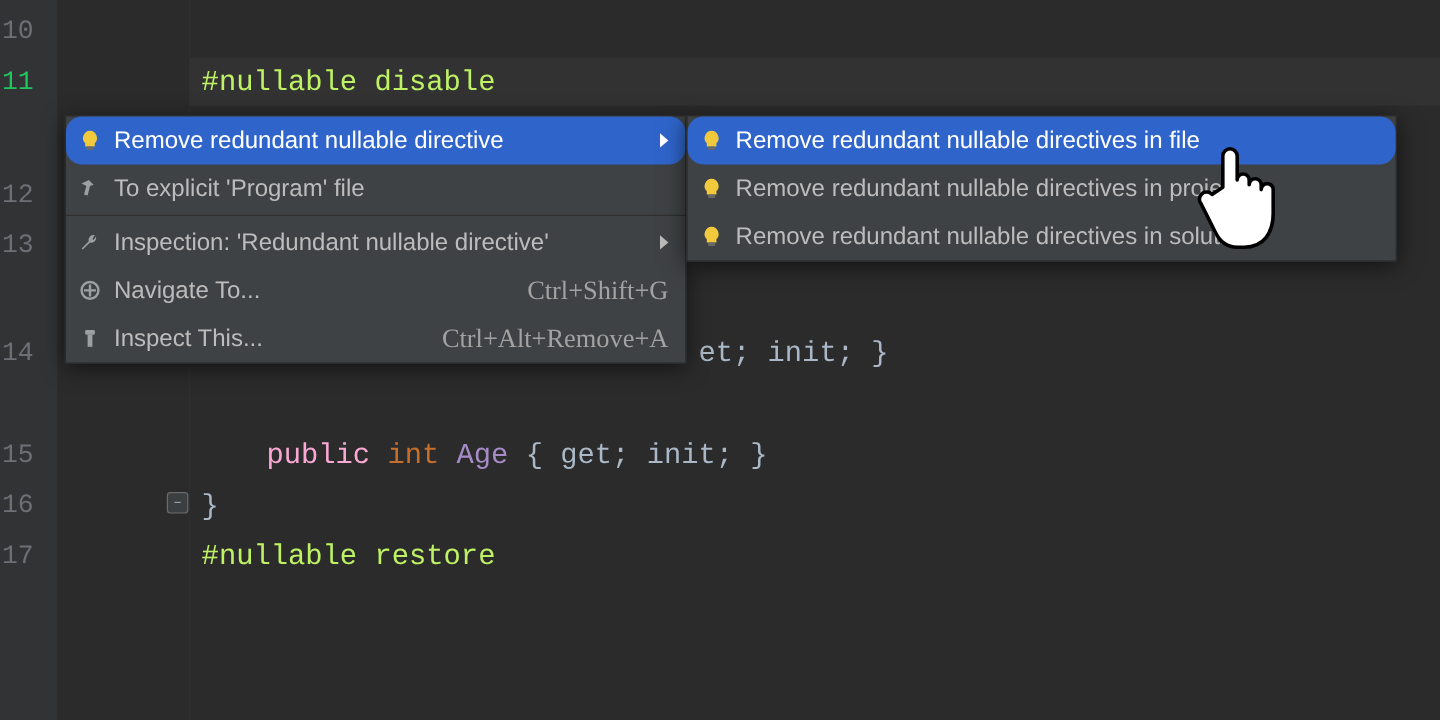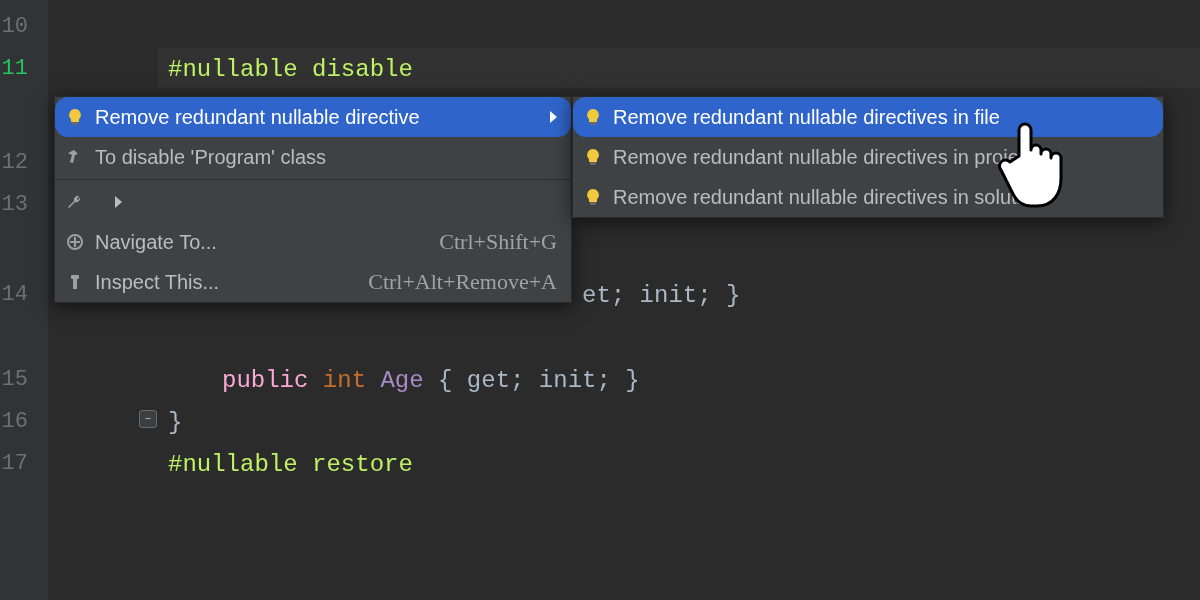--- a/index.html
+++ b/index.html
@@ -187,29 +187,30 @@
     </span>
     <span class="mi-label">Remove redundant nullable directive</span>
     <span class="mi-arrow"></span>
   </div>
   <div class="menu-item">
     <span class="mi-icon">
       <svg width="18" height="18" viewBox="0 0 18 18">
           <path class="hammer" d="M2 5l6-3 4 4-3 1-2 8-3-1 2-7z"></path>
         </svg>
     </span>
-    <span class="mi-label">To disable 'Program' class</span>
+    <span class="mi-label">To explicit 'Program' file</span>
   </div>
   <div class="menu-sep"></div>
   <div class="menu-item">
     <span class="mi-icon">
       <svg width="18" height="18" viewBox="0 0 18 18">
           <path class="wrench" d="M14 4a4 4 0 0 1-5 5L3 15l-1-1 6-6a4 4 0 0 1 5-5l-2 3 1 1z"></path>
         </svg>
     </span>
+    <span class="mi-label">Inspection: 'Redundant nullable directive'</span>
     <span class="mi-arrow"></span>
   </div>
   <div class="menu-item">
     <span class="mi-icon">
       <svg width="18" height="18" viewBox="0 0 18 18">
           <circle class="nav-icon" cx="9" cy="9" r="7"></circle>
           <path class="nav-icon" d="M9 4v10M4 9h10"></path>
         </svg>
     </span>
     <span class="mi-label">Navigate To...</span>

